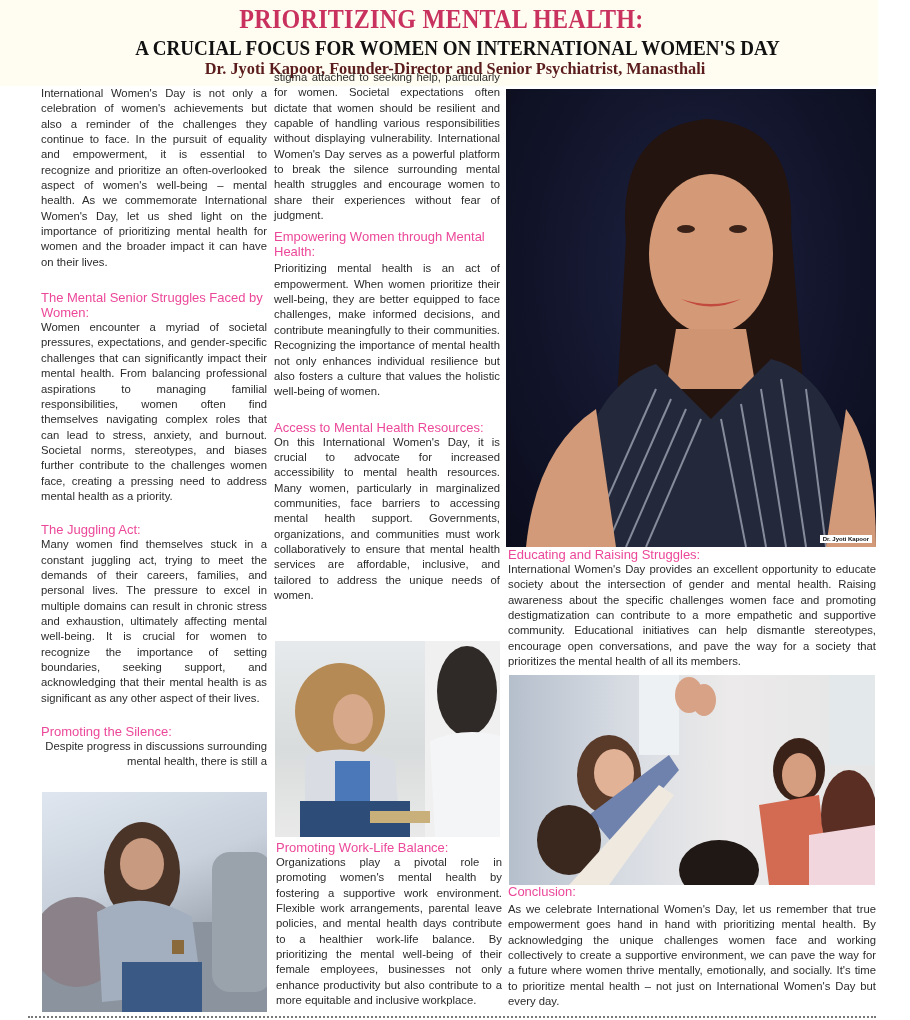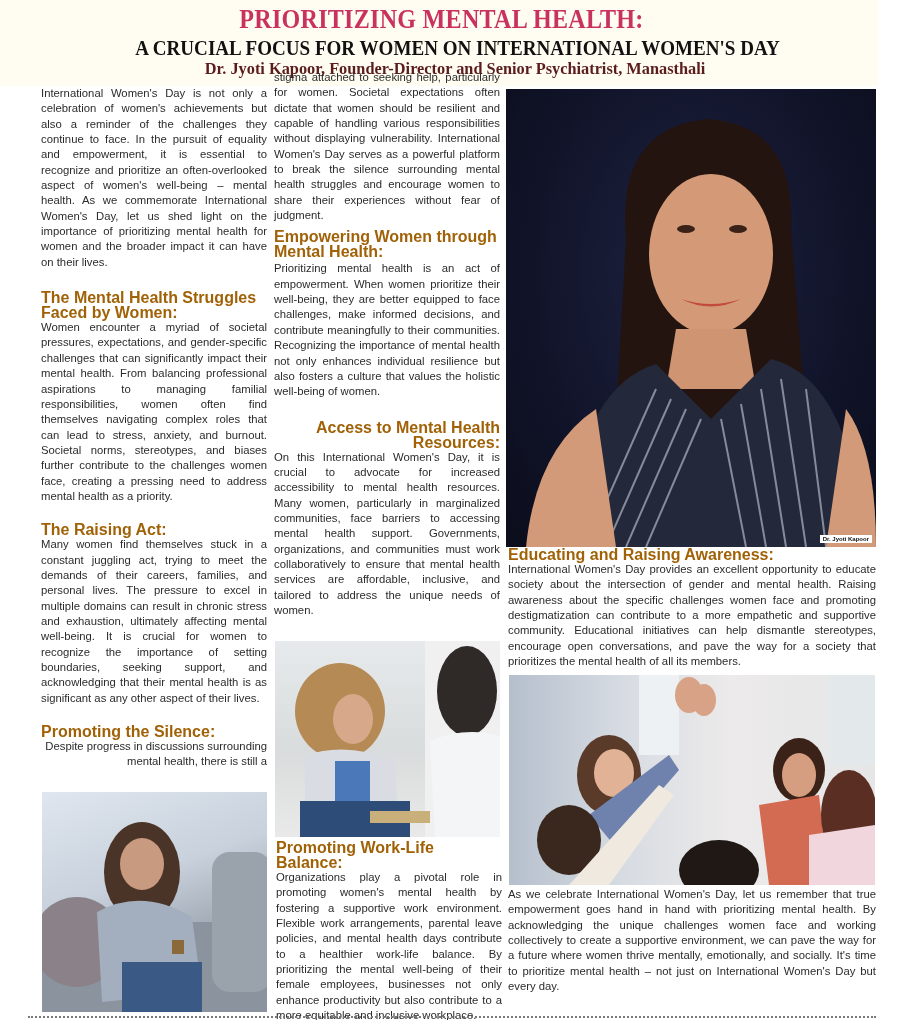--- a/index.html
+++ b/index.html
@@ -31,21 +31,21 @@
     font-family: "Liberation Serif", serif; font-weight: bold;
     color: #5a1c1c; font-size: 17px;
     transform: scaleX(0.96); transform-origin: 50% 0;
   }
   .col { position: absolute; }
   .p {
     font-size: 11.3px; line-height: 15.35px; text-align: justify; margin: 0;
     color: #2b2b2b;
   }
   .h {
-    font-size: 16px; line-height: 15px; font-weight: bold; color: #a16207;
+    font-size: 13px; line-height: 15px; font-weight: normal; color: #ec4899;
     margin: 0;
   }
   .photo { position: absolute; overflow: hidden; }
   .caption {
     position: absolute; right: 4px; bottom: 4px; background: #fff; color: #111;
     font-size: 6px; padding: 1px 3px; font-weight: bold;
   }
   .dotline {
     position: absolute; left: 28px; top: 1016px; width: 848px; height: 0;
     border-top: 2px dotted #777;
@@ -54,23 +54,23 @@
 </head>
 <body>
 
 <div class="header"></div>
 <div class="title">PRIORITIZING MENTAL HEALTH:</div>
 <div class="subtitle">A CRUCIAL FOCUS FOR WOMEN ON INTERNATIONAL WOMEN'S DAY</div>
 <div class="byline">Dr. Jyoti Kapoor, Founder-Director and Senior Psychiatrist, Manasthali</div>
 
 <div class="col" style="left:41px; top:86px; width:226px;">
   <p class="p">International Women's Day is not only a celebration of women's achievements but also a reminder of the challenges they continue to face. In the pursuit of equality and empowerment, it is essential to recognize and prioritize an often-overlooked aspect of women's well-being – mental health. As we commemorate International Women's Day, let us shed light on the importance of prioritizing mental health for women and the broader impact it can have on their lives.</p>
-  <p class="h" style="margin-top:20px;">The Mental Health Struggles Faced by Women:</p>
+  <p class="h" style="margin-top:20px;">The Mental Senior Struggles Faced by Women:</p>
   <p class="p">Women encounter a myriad of societal pressures, expectations, and gender-specific challenges that can significantly impact their mental health. From balancing professional aspirations to managing familial responsibilities, women often find themselves navigating complex roles that can lead to stress, anxiety, and burnout. Societal norms, stereotypes, and biases further contribute to the challenges women face, creating a pressing need to address mental health as a priority.</p>
-  <p class="h" style="margin-top:18px;">The Raising Act:</p>
+  <p class="h" style="margin-top:18px;">The Juggling Act:</p>
   <p class="p">Many women find themselves stuck in a constant juggling act, trying to meet the demands of their careers, families, and personal lives. The pressure to excel in multiple domains can result in chronic stress and exhaustion, ultimately affecting mental well-being. It is crucial for women to recognize the importance of setting boundaries, seeking support, and acknowledging that their mental health is as significant as any other aspect of their lives.</p>
   <p class="h" style="margin-top:18px;">Promoting the Silence:</p>
   <p class="p" style="text-align:right;">Despite progress in discussions surrounding mental health, there is still a</p>
 </div>
 
 <div class="photo" style="left:42px; top:792px; width:225px; height:220px; background: linear-gradient(160deg, #dfe6ef 0%, #c8d1dc 40%, #9aa3ad 70%, #6f7883 100%);">
   <svg width="225" height="220" viewBox="0 0 225 220">
     <rect x="0" y="130" width="225" height="90" fill="#8a939e"></rect>
     <ellipse cx="35" cy="150" rx="45" ry="45" fill="#8a8288"></ellipse>
     <rect x="170" y="60" width="60" height="140" rx="18" fill="#9aa2ac"></rect>
@@ -79,21 +79,21 @@
     <path d="M55 120 Q100 95 150 125 L160 200 L60 210 Z" fill="#a3afbe"></path>
     <rect x="80" y="170" width="80" height="50" fill="#3a5a85"></rect>
     <rect x="130" y="148" width="12" height="14" fill="#8a6a3a"></rect>
   </svg>
 </div>
 
 <div class="col" style="left:274px; top:70px; width:226px;">
   <p class="p">stigma attached to seeking help, particularly for women. Societal expectations often dictate that women should be resilient and capable of handling various responsibilities without displaying vulnerability. International Women's Day serves as a powerful platform to break the silence surrounding mental health struggles and encourage women to share their experiences without fear of judgment.</p>
   <p class="h" style="margin-top:6px;">Empowering Women through Mental Health:</p>
   <p class="p" style="margin-top:2px;">Prioritizing mental health is an act of empowerment. When women prioritize their well-being, they are better equipped to face challenges, make informed decisions, and contribute meaningfully to their communities. Recognizing the importance of mental health not only enhances individual resilience but also fosters a culture that values the holistic well-being of women.</p>
-  <p class="h" style="margin-top:20px;text-align:right;">Access to Mental Health Resources:</p>
+  <p class="h" style="margin-top:20px;">Access to Mental Health Resources:</p>
   <p class="p">On this International Women's Day, it is crucial to advocate for increased accessibility to mental health resources. Many women, particularly in marginalized communities, face barriers to accessing mental health support. Governments, organizations, and communities must work collaboratively to ensure that mental health services are affordable, inclusive, and tailored to address the unique needs of women.</p>
 </div>
 
 <div class="photo" style="left:275px; top:641px; width:225px; height:196px; background: linear-gradient(180deg, #e7eaec 0%, #d9dcdc 55%, #e9e9e9 100%);">
   <svg width="225" height="196" viewBox="0 0 225 196">
     <rect x="150" y="0" width="75" height="196" fill="#f0f0f0"></rect>
     <ellipse cx="65" cy="70" rx="45" ry="48" fill="#b58a55"></ellipse>
     <ellipse cx="78" cy="78" rx="20" ry="25" fill="#d8a88a"></ellipse>
     <path d="M30 115 Q70 100 120 120 L125 196 L30 196 Z" fill="#d9dde3"></path>
     <rect x="60" y="120" width="35" height="60" fill="#4b78b8"></rect>
@@ -129,21 +129,21 @@
       <line x1="300" y1="458" x2="275" y2="290"></line>
       <line x1="320" y1="458" x2="300" y2="300"></line>
     </g>
     <path d="M20 458 Q30 360 90 320 L110 458 Z" fill="#d29a78"></path>
     <path d="M340 320 Q370 360 370 458 L320 458 Z" fill="#d29a78"></path>
   </svg>
   <div class="caption">Dr. Jyoti Kapoor</div>
 </div>
 
 <div class="col" style="left:508px; top:547px; width:368px;">
-  <p class="h">Educating and Raising Awareness:</p>
+  <p class="h">Educating and Raising Struggles:</p>
   <p class="p">International Women's Day provides an excellent opportunity to educate society about the intersection of gender and mental health. Raising awareness about the specific challenges women face and promoting destigmatization can contribute to a more empathetic and supportive community. Educational initiatives can help dismantle stereotypes, encourage open conversations, and pave the way for a society that prioritizes the mental health of all its members.</p>
 </div>
 
 <div class="photo" style="left:509px; top:675px; width:366px; height:210px; background: linear-gradient(90deg, #b5bfcc 0%, #d6dbe2 30%, #eceaea 60%, #e6e6e6 100%);">
   <svg width="366" height="210" viewBox="0 0 366 210">
     <rect x="130" y="0" width="40" height="80" fill="#eef1f3"></rect>
     <rect x="320" y="0" width="46" height="90" fill="#e3e8ea"></rect>
     <g fill="#d7a286">
       <ellipse cx="180" cy="20" rx="14" ry="18"></ellipse>
       <ellipse cx="195" cy="25" rx="12" ry="16"></ellipse>
@@ -156,16 +156,17 @@
     <ellipse cx="210" cy="195" rx="40" ry="30" fill="#1f1815"></ellipse>
     <ellipse cx="290" cy="95" rx="26" ry="32" fill="#3a2218"></ellipse>
     <ellipse cx="290" cy="100" rx="17" ry="22" fill="#d69e80"></ellipse>
     <path d="M250 130 L310 120 L320 210 L260 210 Z" fill="#d36a52"></path>
     <ellipse cx="340" cy="140" rx="28" ry="45" fill="#5a2e22"></ellipse>
     <path d="M300 160 L366 150 L366 210 L300 210 Z" fill="#f1d6de"></path>
   </svg>
 </div>
 
 <div class="col" style="left:508px; top:884px; width:368px;">
+  <p class="h">Conclusion:</p>
   <p class="p" style="margin-top:3px;">As we celebrate International Women's Day, let us remember that true empowerment goes hand in hand with prioritizing mental health. By acknowledging the unique challenges women face and working collectively to create a supportive environment, we can pave the way for a future where women thrive mentally, emotionally, and socially. It's time to prioritize mental health – not just on International Women's Day but every day.</p>
 </div>
 
 <div class="dotline"></div>
 
 </body></html>

